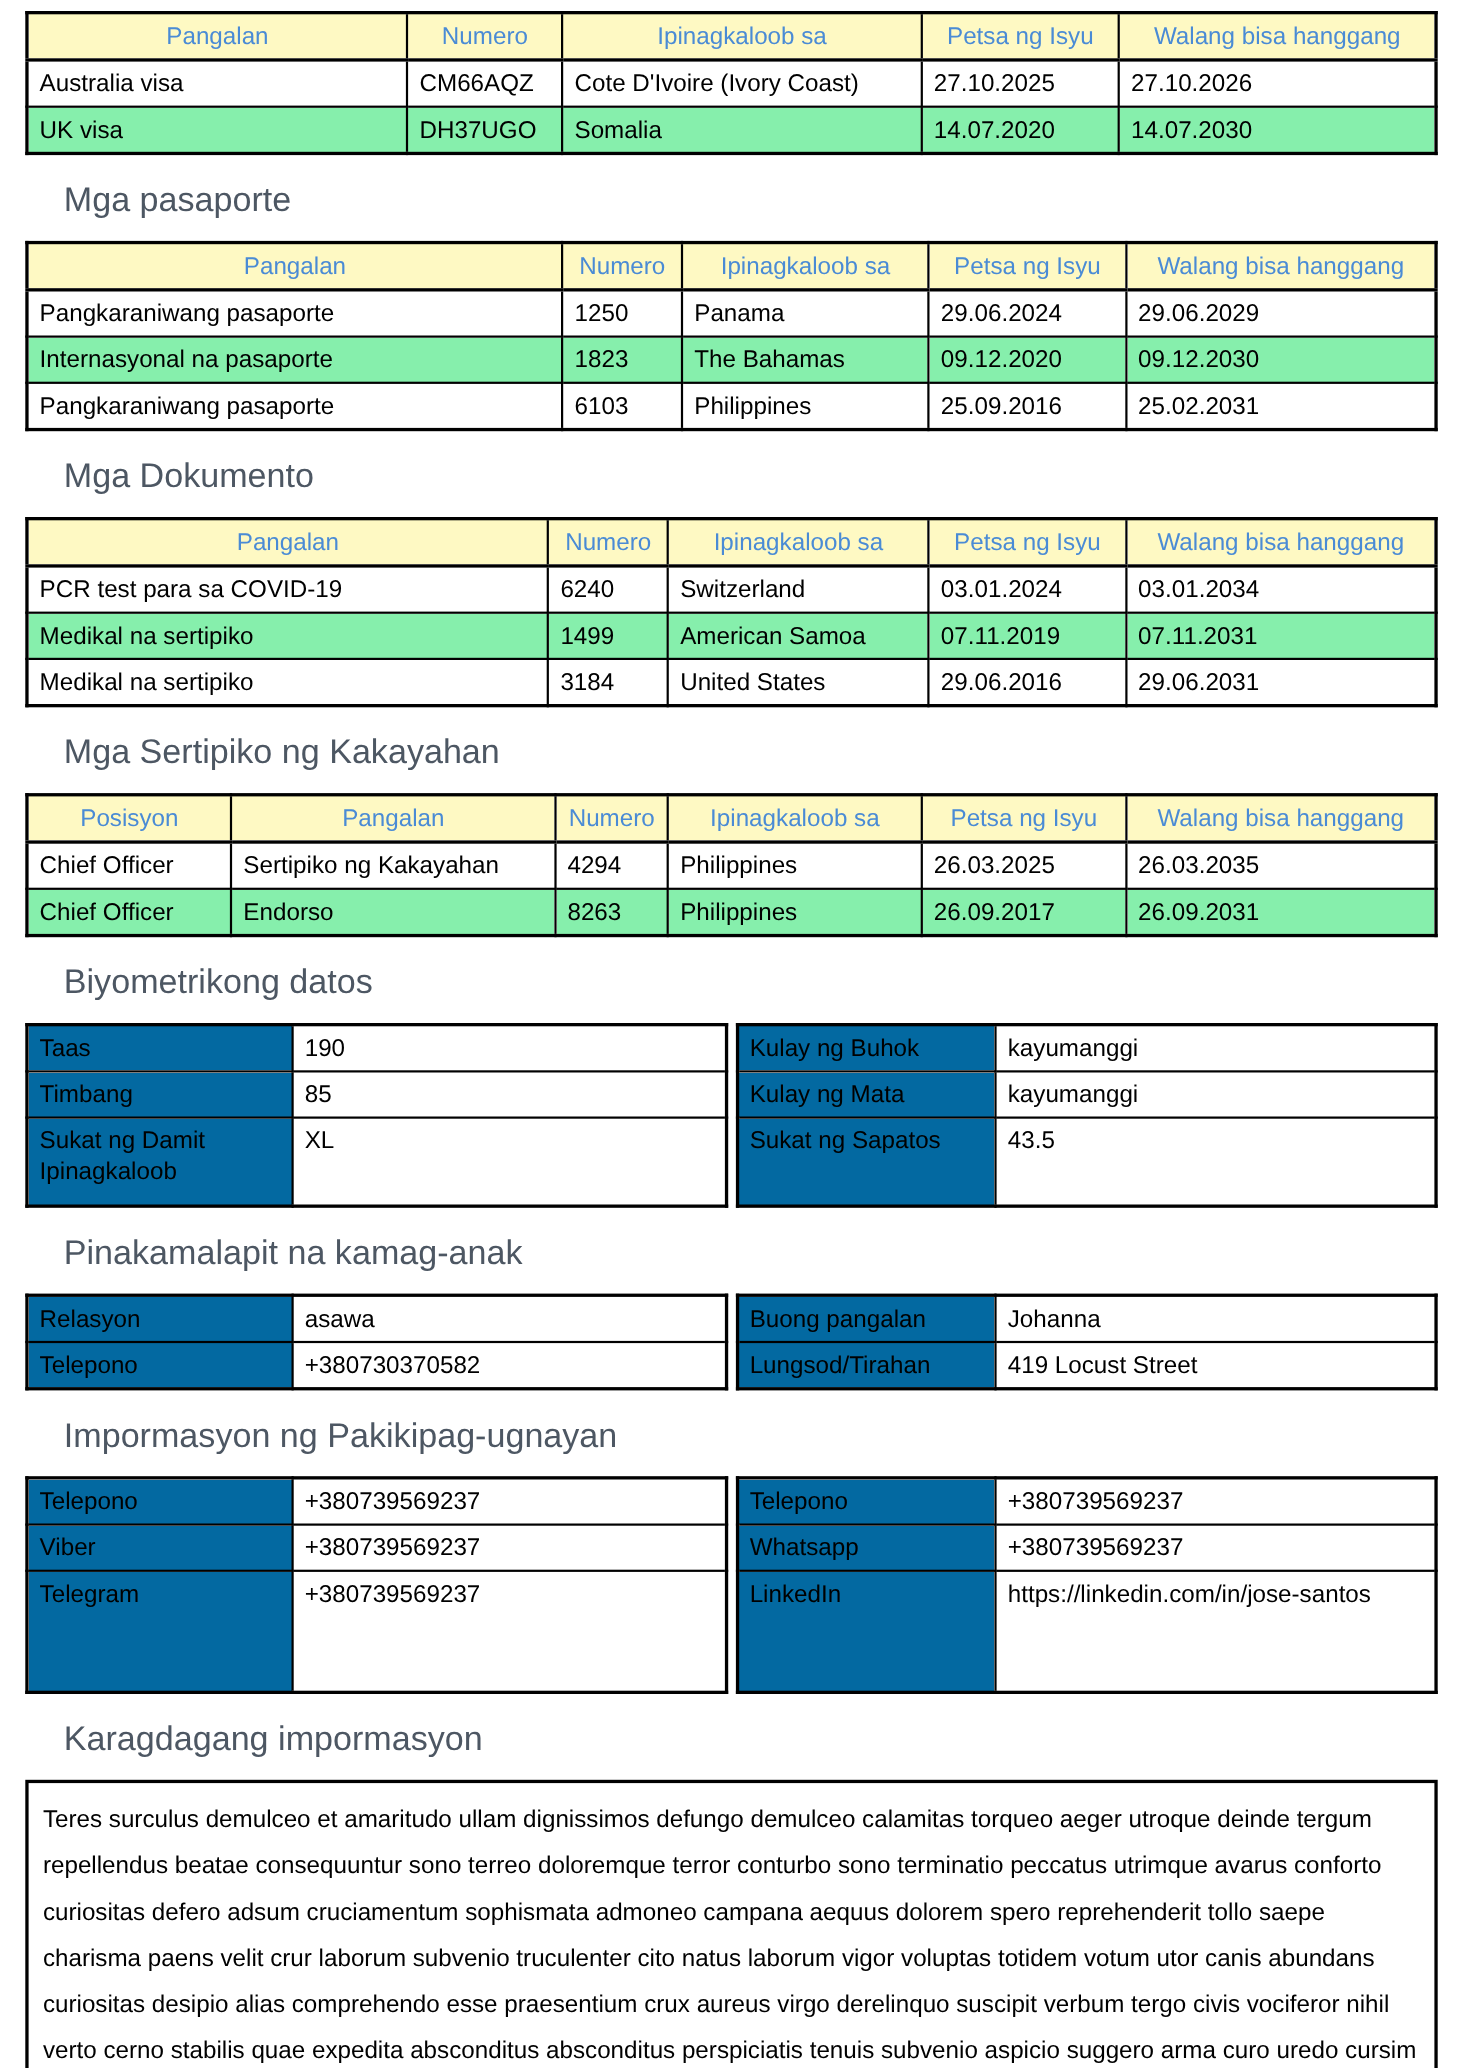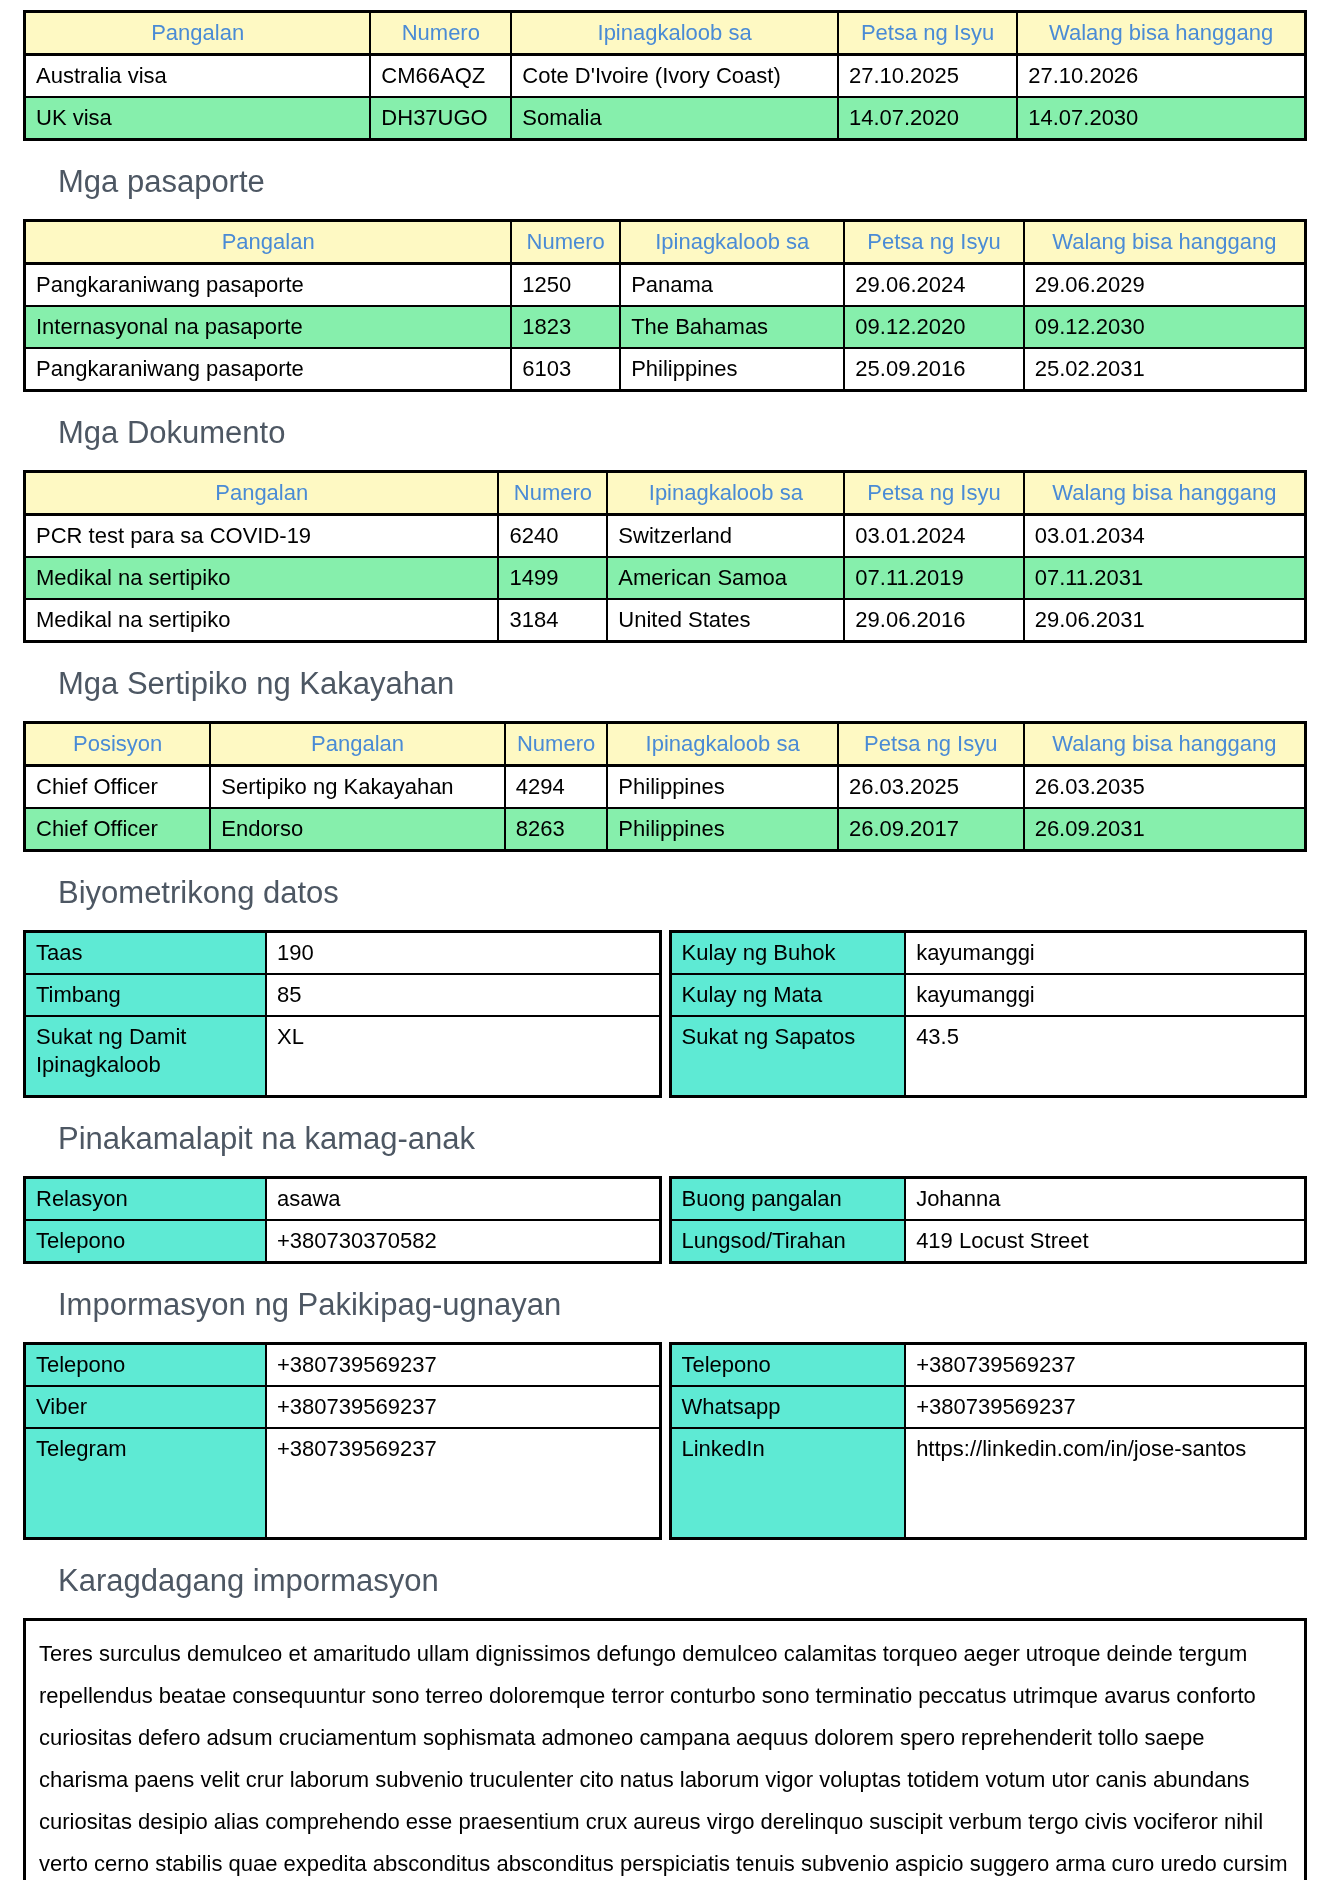--- a/index.html
+++ b/index.html
@@ -27,21 +27,21 @@
   th {
     background: #fef9c3;
     color: #4a8bd5;
     font-weight: 400;
     text-align: center;
     padding: 6px 4px;
     border-bottom: 3px solid #000;
   }
   td { padding: 6px 10px; text-align: left; background: #ffffff; }
   tr.alt td { background: #86efac; }
-  td.kv-label { background: #5eead4; }
+  td.kv-label { background: #0369a1; }
   .sec-heading {
     font-size: 31px;
     line-height: 40px;
     font-weight: 400;
     color: #4d5763;
     margin: 21px 0 17px 35px;
   }
   .kv-wrap { display: flex; gap: 7px; }
   .kv-wrap table { flex: 1 1 0; }
   tr.row-tall td { height: 80px; }

